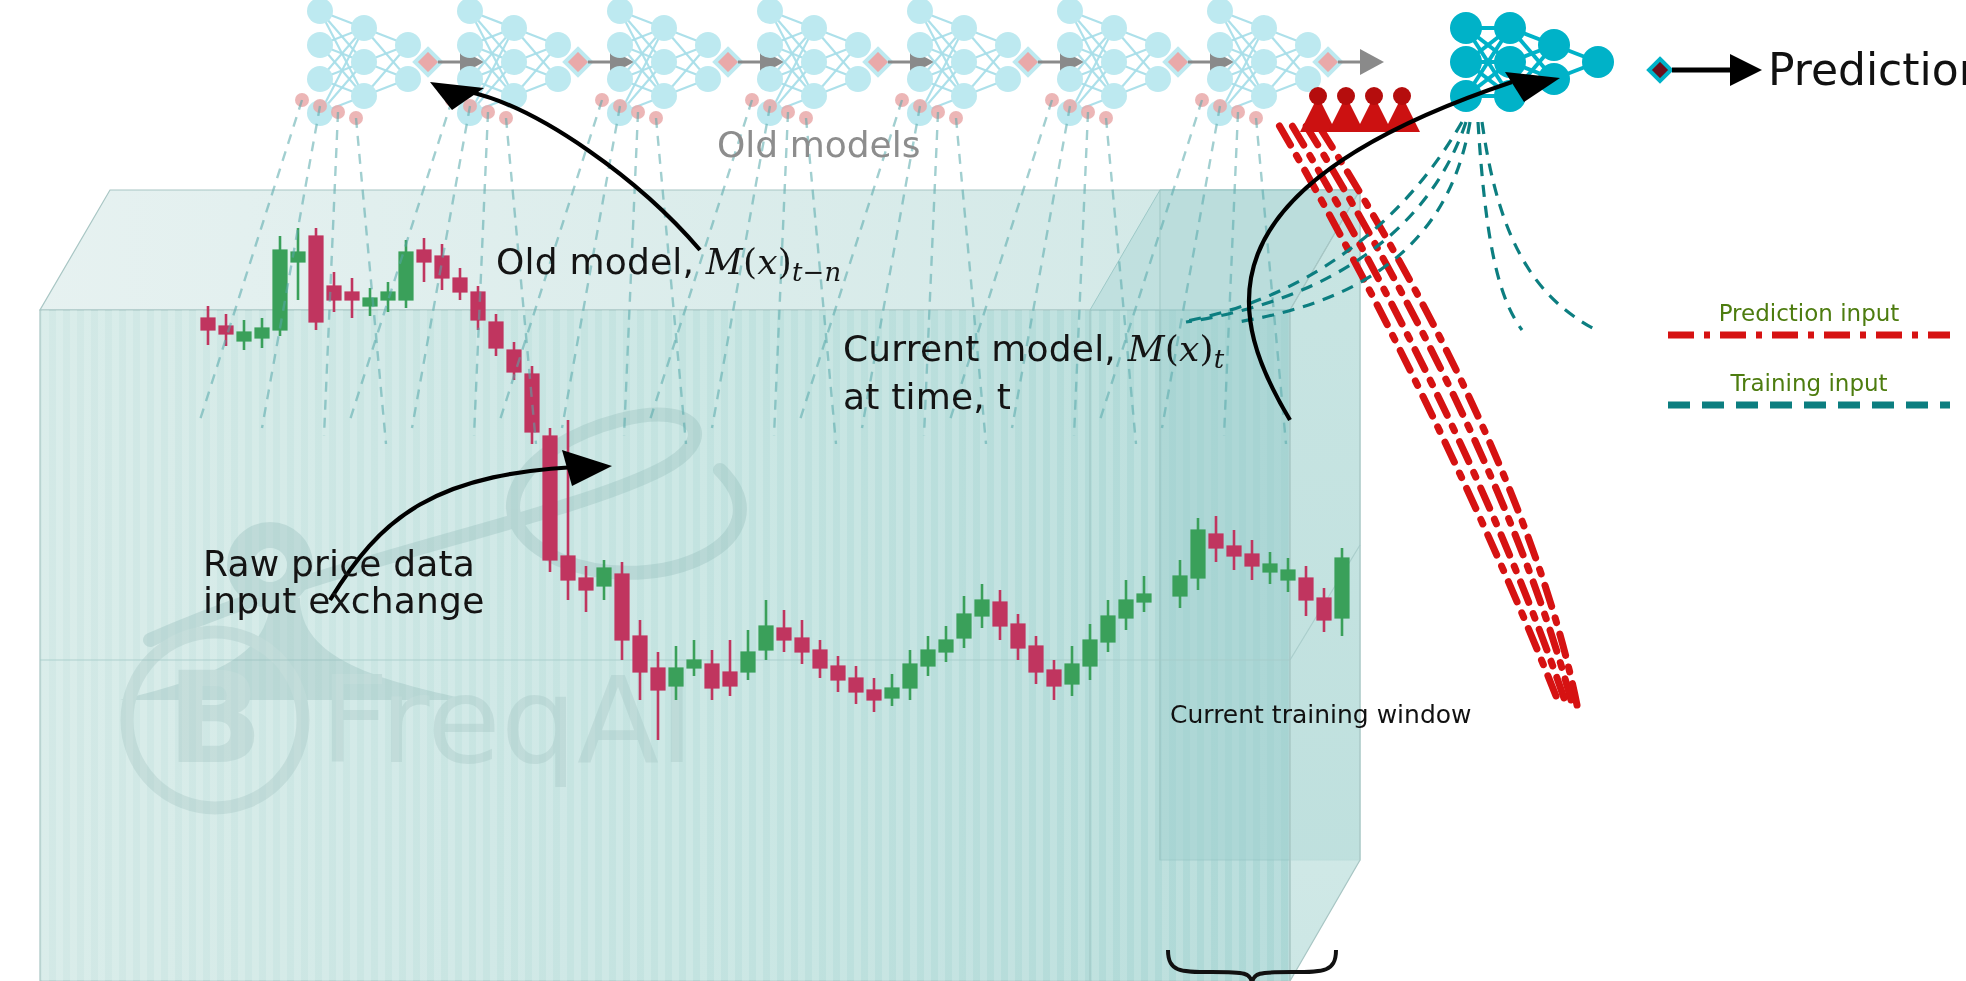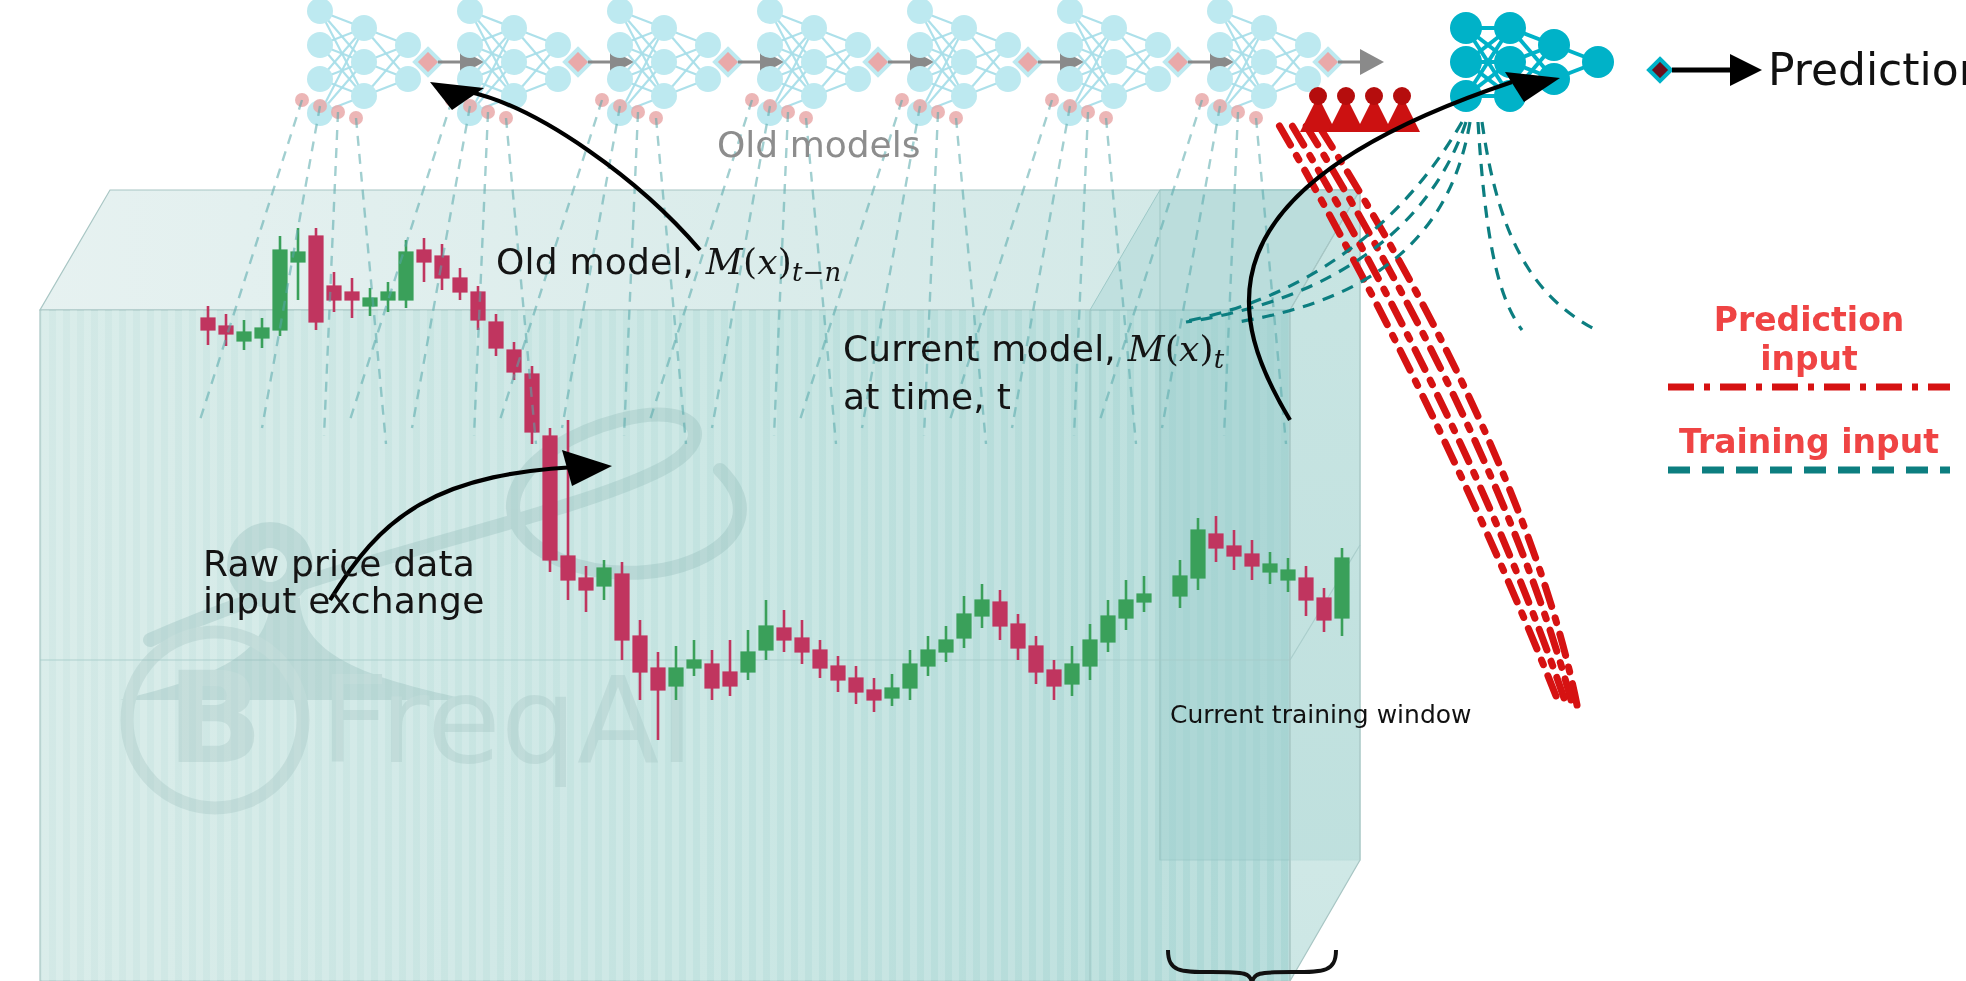--- a/index.html
+++ b/index.html
@@ -2,21 +2,21 @@
 <html><head>
 <meta charset="utf-8">
 <style>
   html,body{margin:0;padding:0;background:#ffffff;}
   body{width:1966px;height:981px;overflow:hidden;
        font-family:"DejaVu Sans","Liberation Sans",sans-serif;}
   #stage{position:relative;width:1966px;height:981px;background:#fff;}
   svg.layer{position:absolute;left:0;top:0;width:1966px;height:981px;}
   .txt{position:absolute;white-space:pre;color:#141414;}
   .annot{font-size:36px;line-height:37px;letter-spacing:.2px;}
-  .legend-label{font-size:33px;color:#ef4444;font-weight:bold;}
+  .legend-label{font-size:23px;color:#4d7c0f;}
   .oldmodels{font-size:36px;color:#8d8d8d;}
   .prediction{font-size:44px;color:#111;}
   .cwindow{font-size:25px;color:#111;}
   .mathit{font-family:"DejaVu Serif","Liberation Serif",serif;font-style:italic;}
   .mathup{font-family:"DejaVu Serif","Liberation Serif",serif;font-style:normal;}
   .sub{font-size:0.72em;vertical-align:-0.28em;
        font-family:"DejaVu Serif","Liberation Serif",serif;font-style:italic;}
 </style>
 </head>
 <body>

